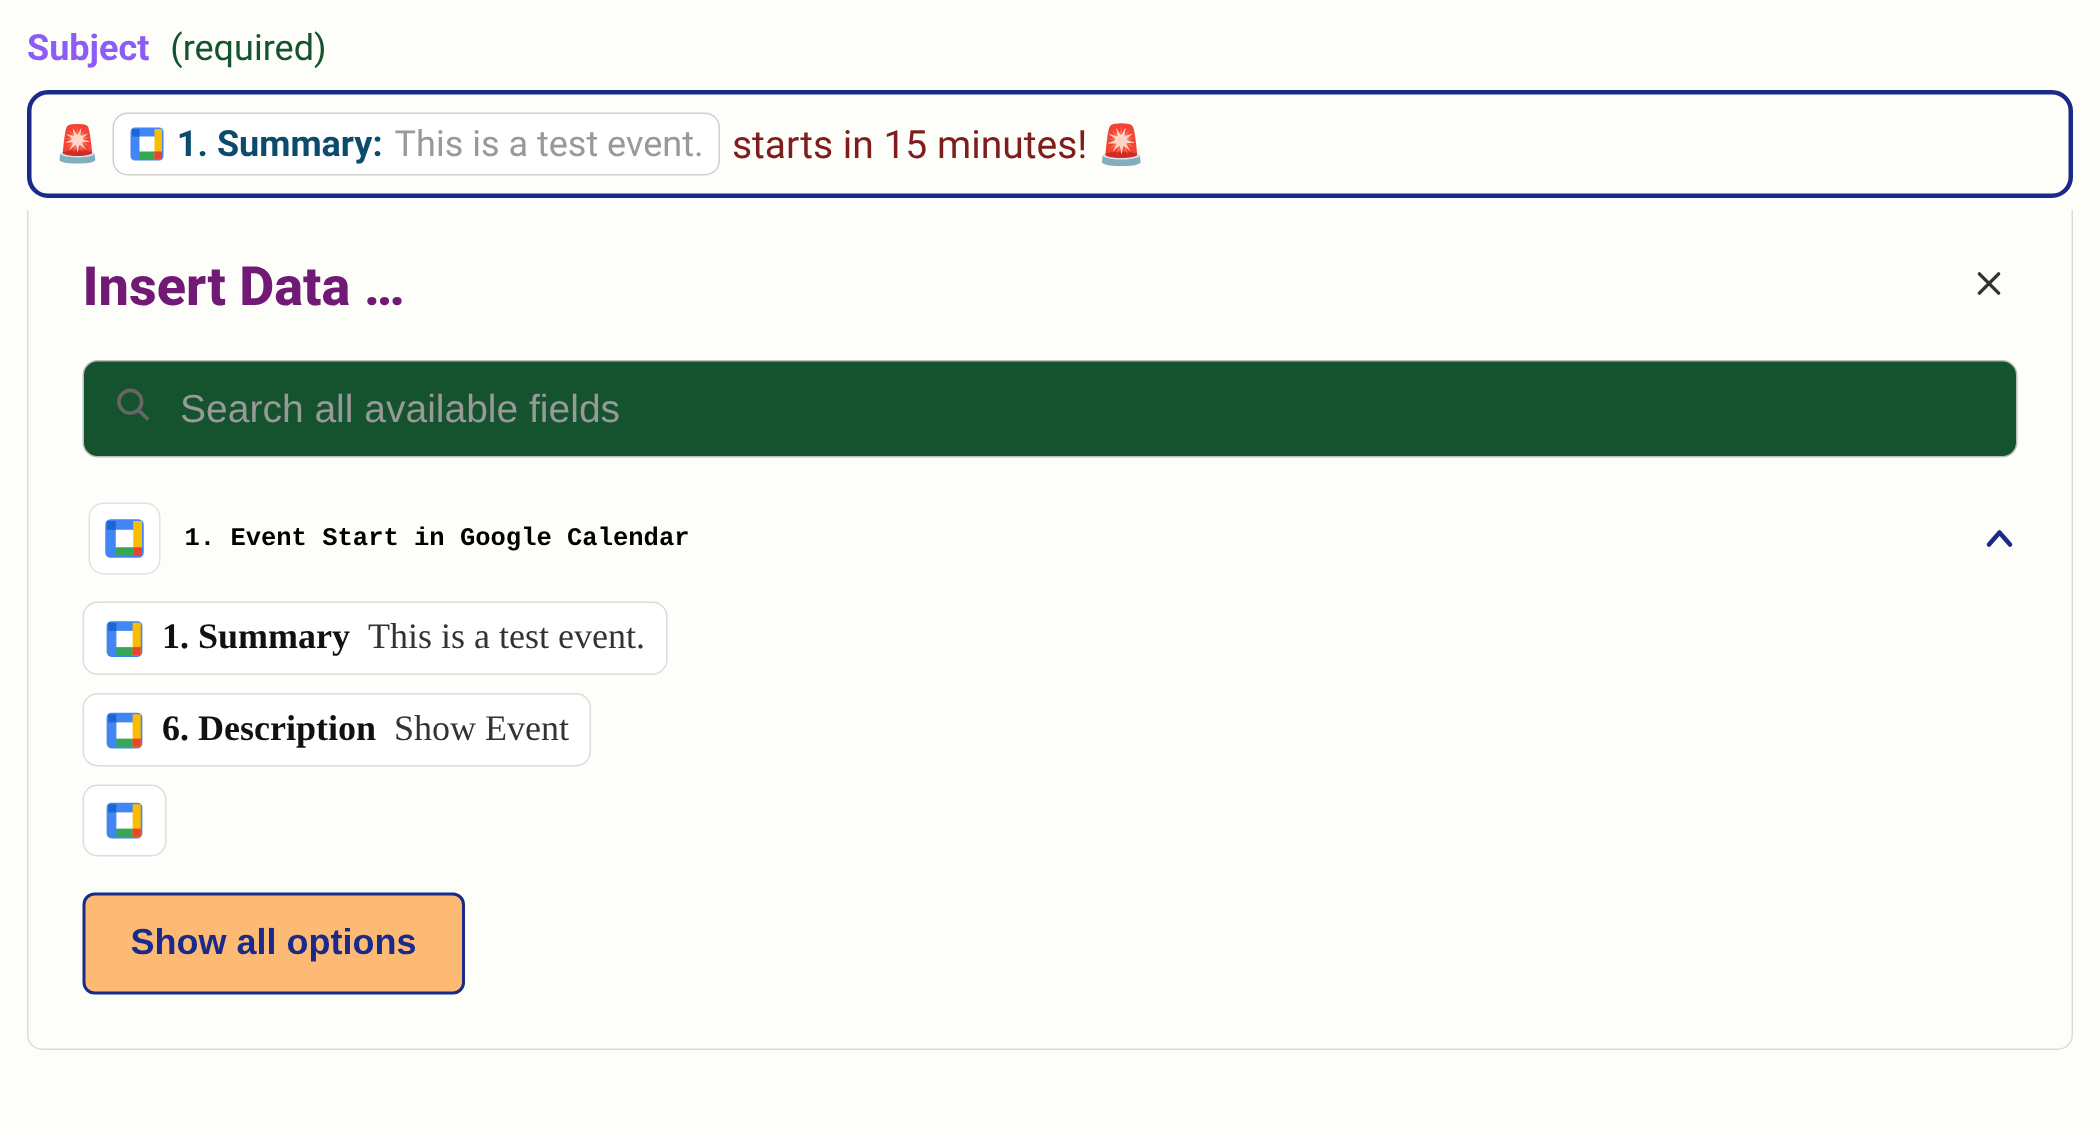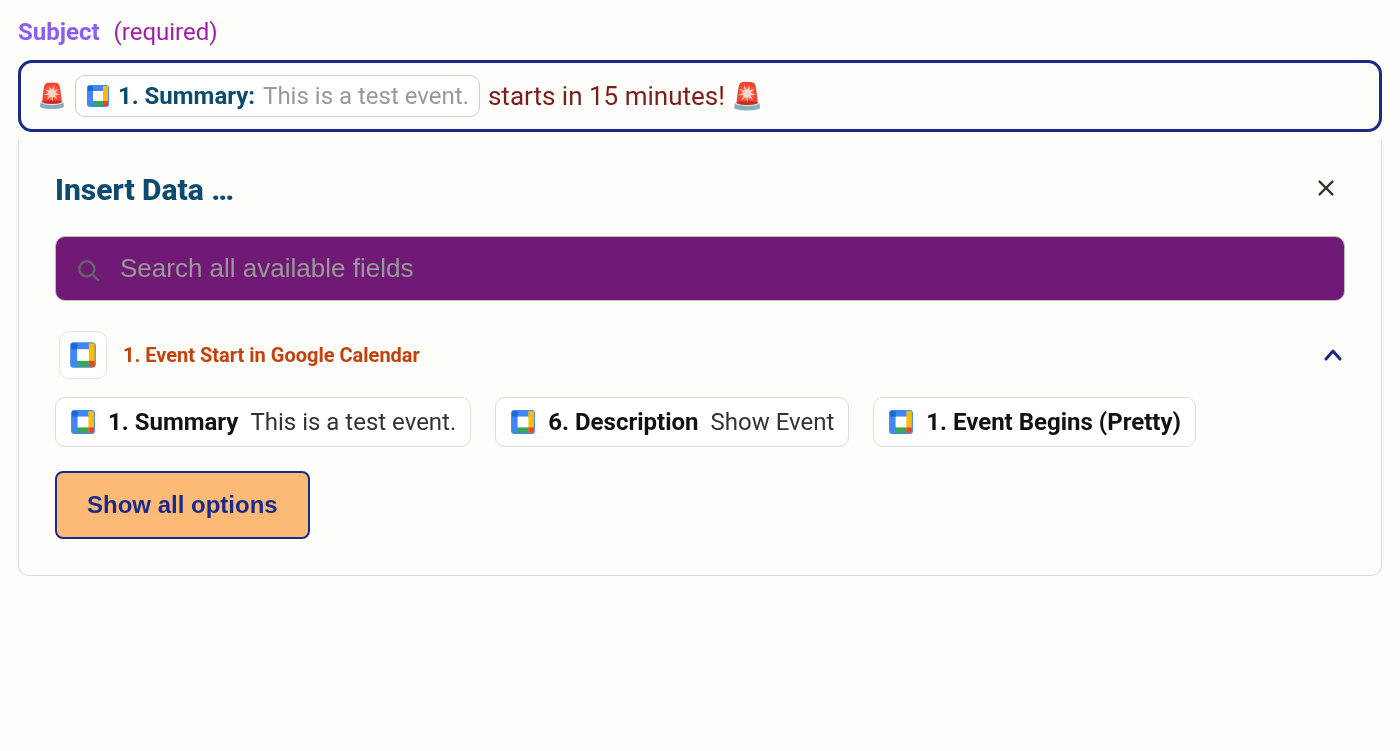--- a/index.html
+++ b/index.html
@@ -23,21 +23,21 @@
       margin-bottom: 14px;
     }
     .field-label {
       font-size: 24px;
       font-weight: 700;
       color: #8b5cf6;
     }
     .field-required {
       font-size: 24px;
       font-weight: 400;
-      color: #a21caf;
+      color: #14532d;
       text-align: center;
     }
     .subject-input {
       border: 3px solid #1a2a8a;
       border-radius: 14px;
       padding: 12px 16px;
       display: flex;
       align-items: center;
       gap: 8px;
       background: #fdfdf9;
@@ -84,40 +84,40 @@
       background: #fdfdf9;
       padding: 30px 36px 36px 36px;
     }
     .panel-header {
       display: flex;
       justify-content: space-between;
       align-items: center;
       margin-bottom: 28px;
     }
     .panel-title {
-      font-size: 30px;
+      font-size: 36px;
       font-weight: 800;
-      color: #0c4a6e;
+      color: #701a75;
     }
     .close-x {
       font-size: 30px;
       font-weight: 400;
       color: #444;
       cursor: pointer;
       line-height: 1;
       padding: 4px 8px;
     }
     .search-wrap {
       border: 1.5px solid #bdbdbd;
       border-radius: 10px;
       padding: 16px 20px;
       display: flex;
-      align-items: flex-end;
+      align-items: flex-start;
       gap: 18px;
-      background: #701a75;
+      background: #14532d;
       margin-bottom: 30px;
     }
     .search-icon-svg {
       width: 26px;
       height: 26px;
       stroke: #666;
       stroke-width: 2.2;
       fill: none;
       flex-shrink: 0;
     }
@@ -152,40 +152,42 @@
       display: flex;
       align-items: center;
       justify-content: center;
       background: #fff;
     }
     .source-icon-box .gcal-icon {
       width: 28px;
       height: 28px;
     }
     .source-title {
-      font-size: 20px;
-      font-weight: 700;
-      color: #c2410c;
+      font-size: 17px;
+      font-weight: 700;
+      color: #000000;
+      font-family: Liberation Mono, monospace;
     }
     .chevron {
       width: 24px;
       height: 24px;
     }
     .chevron path {
       stroke: #1a2a8a;
       stroke-width: 3;
       fill: none;
       stroke-linecap: round;
       stroke-linejoin: round;
     }
     .fields-list {
       display: flex;
-      flex-direction: row;
-      gap: 24px;
+      flex-direction: column;
+      gap: 12px;
       margin-bottom: 24px;
+      font-family: Liberation Serif, serif;
     }
     .field-pill {
       display: inline-flex;
       align-items: center;
       gap: 12px;
       border: 1.5px solid #dcdcdc;
       border-radius: 10px;
       padding: 10px 14px;
       background: #fff;
       font-size: 24px;
@@ -298,21 +300,20 @@
         <svg class="gcal-icon" viewBox="0 0 24 24">
             <use href="#gcal"></use>
           </svg>
         <span class="field-name">6. Description</span>
         <span class="field-val">Show Event</span>
       </div>
       <div class="field-pill">
         <svg class="gcal-icon" viewBox="0 0 24 24">
             <use href="#gcal"></use>
           </svg>
-        <span class="field-name">1. Event Begins (Pretty)</span>
       </div>
     </div>
 
     <button class="show-all">
       <span>Show all options</span>
     </button>
 
   </div>
 
 </div>

